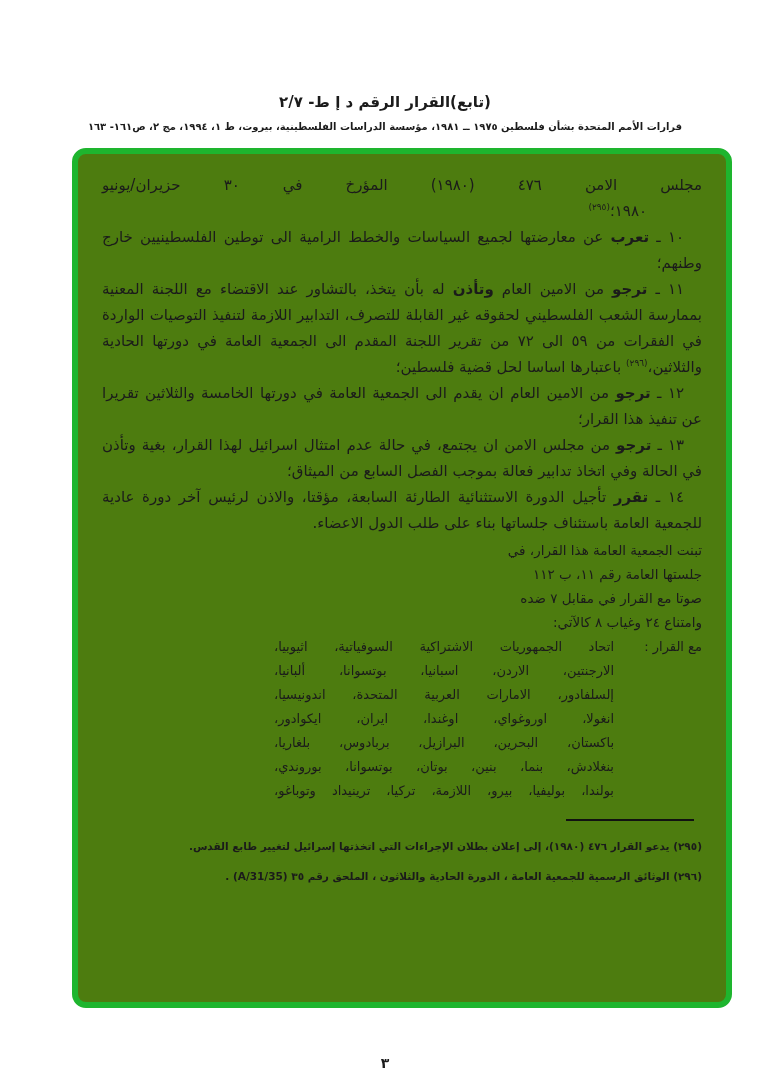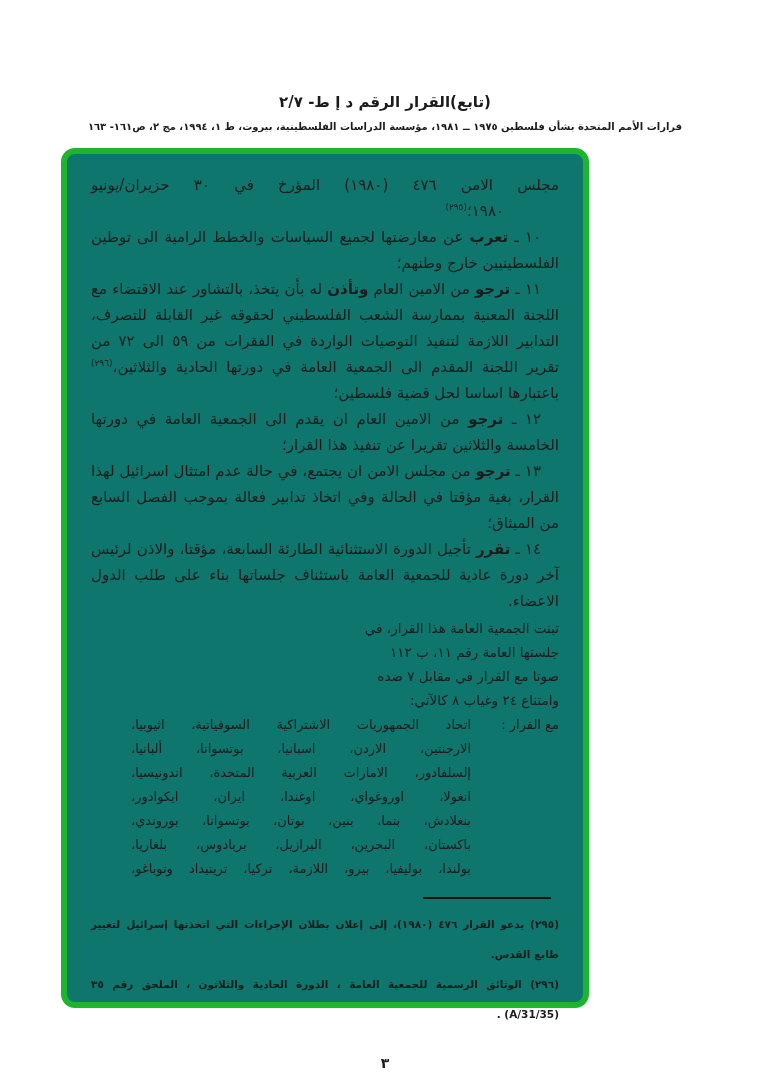--- a/index.html
+++ b/index.html
@@ -10,25 +10,25 @@
     color: #1b1b1b;
     font-family: "DejaVu Sans", sans-serif;
     position: relative;
     overflow: hidden;
   }
   .header { text-align: center; padding-top: 72px; margin-top: 21px; }
   .header-title { font-size: 15px; font-weight: bold; direction: rtl; }
   .header-source { font-size: 10px; font-weight: bold; margin-top: 10px; direction: rtl; }
 
   .green-box {
-    position: absolute; left: 61px; top: 148px;
-    width: 528px; height: 860px;
+    position: absolute; left: 72px; top: 148px;
+    width: 660px; height: 860px;
     border: 6px solid #1eb52e;
     border-radius: 14px;
-    background: #0f766e;
+    background: #4d7c0f;
   }
   .content {
     direction: rtl;
     padding: 18px 24px 0 24px;
     font-size: 15px;
     line-height: 26px;
     text-align: justify;
   }
   .jall { text-align-last: justify; }
   .intro2 { text-align: right; padding-right: 55px; }
@@ -65,40 +65,40 @@
 
     <div class="jall">مجلس الامن ٤٧٦ (١٩٨٠) المؤرخ في ٣٠ حزيران/يونيو</div>
     <div class="intro2"><span>١٩٨٠؛</span><sup class="ref">(٢٩٥)</sup></div>
 
     <p class="para"><span>١٠ ـ </span><b>تعرب</b><span> عن معارضتها لجميع السياسات والخطط الرامية الى توطين الفلسطينيين خارج وطنهم؛</span></p>
 
     <p class="para"><span>١١ ـ </span><b>ترجو</b><span> من الامين العام </span><b>وتأذن</b><span> له بأن يتخذ، بالتشاور عند الاقتضاء مع اللجنة المعنية بممارسة الشعب الفلسطيني لحقوقه غير القابلة للتصرف، التدابير اللازمة لتنفيذ التوصيات الواردة في الفقرات من ٥٩ الى ٧٢ من تقرير اللجنة المقدم الى الجمعية العامة في دورتها الحادية والثلاثين،</span><sup class="ref">(٢٩٦)</sup><span> باعتبارها اساسا لحل قضية فلسطين؛</span></p>
 
     <p class="para"><span>١٢ ـ </span><b>ترجو</b><span> من الامين العام ان يقدم الى الجمعية العامة في دورتها الخامسة والثلاثين تقريرا عن تنفيذ هذا القرار؛</span></p>
 
-    <p class="para"><span>١٣ ـ </span><b>ترجو</b><span> من مجلس الامن ان يجتمع، في حالة عدم امتثال اسرائيل لهذا القرار، بغية مؤقتا في الحالة وفي اتخاذ تدابير فعالة بموجب الفصل السابع من الميثاق؛</span></p>
+    <p class="para"><span>١٣ ـ </span><b>ترجو</b><span> من مجلس الامن ان يجتمع، في حالة عدم امتثال اسرائيل لهذا القرار، بغية وتأذن في الحالة وفي اتخاذ تدابير فعالة بموجب الفصل السابع من الميثاق؛</span></p>
 
     <p class="para"><span>١٤ ـ </span><b>تقرر</b><span> تأجيل الدورة الاستثنائية الطارئة السابعة، مؤقتا، والاذن لرئيس آخر دورة عادية للجمعية العامة باستئناف جلساتها بناء على طلب الدول الاعضاء.</span></p>
 
     <div class="adoption">
       <div class="aline">تبنت الجمعية العامة هذا القرار، في</div>
       <div class="aline">جلستها العامة رقم ١١، ب ١١٢</div>
       <div class="aline">صوتا مع القرار في مقابل ٧ ضده</div>
       <div class="aline">وامتناع ٢٤ وغياب ٨ كالآتي:</div>
     </div>
 
     <div class="vote">
       <div class="vote-label">مع القرار :</div>
       <div class="vote-countries">
         <div class="cline">اتحاد الجمهوريات الاشتراكية السوفياتية، اثيوبيا،</div>
         <div class="cline">الارجنتين، الاردن، اسبانيا، بوتسوانا، ألبانيا،</div>
         <div class="cline">إلسلفادور، الامارات العربية المتحدة، اندونيسيا،</div>
         <div class="cline">انغولا، اوروغواي، اوغندا، ايران، ايكوادور،</div>
+        <div class="cline">باكستان، البحرين، البرازيل، بربادوس، بلغاريا،</div>
         <div class="cline">بنغلادش، بنما، بنين، بوتان، بوتسوانا، بوروندي،</div>
-        <div class="cline">باكستان، البحرين، البرازيل، بربادوس، بلغاريا،</div>
         <div class="cline">بولندا، بوليفيا، بيرو، اللازمة، تركيا، ترينيداد وتوباغو،</div>
       </div>
     </div>
 
     <div class="footnotes">
       <div class="fn-sep"></div>
       <div class="fn">(٢٩٥) يدعو القرار ٤٧٦ (١٩٨٠)، إلى إعلان بطلان الإجراءات التي اتخذتها إسرائيل لتغيير طابع القدس.</div>
       <div class="fn">(٢٩٦) الوثائق الرسمية للجمعية العامة ، الدورة الحادية والثلاثون ، الملحق رقم ٣٥ (A/31/35) .</div>
     </div>
 

